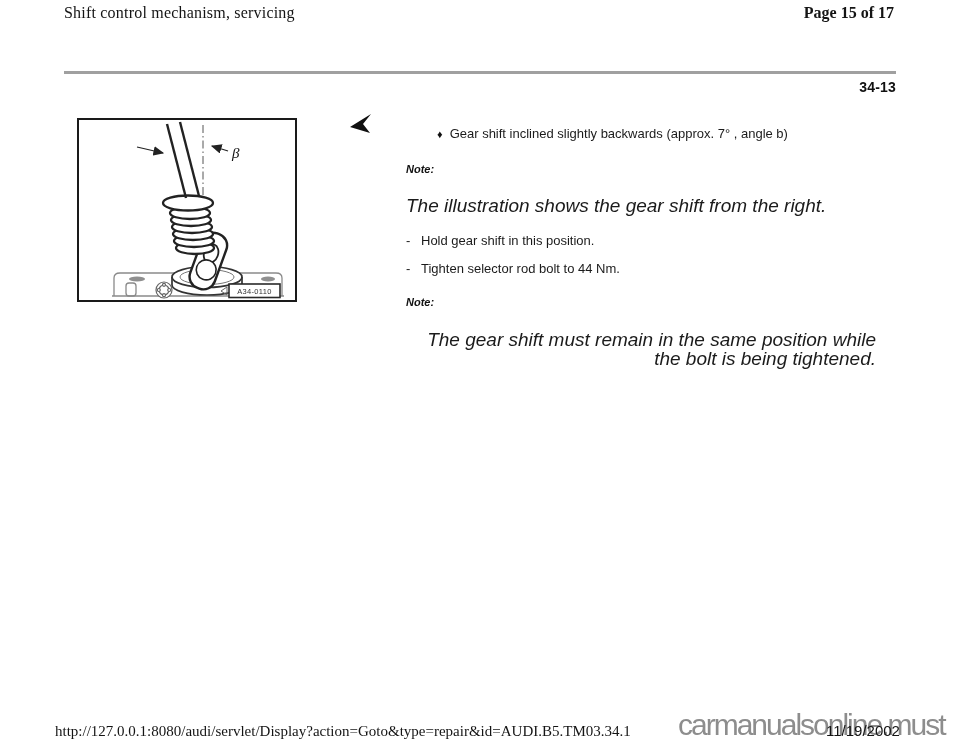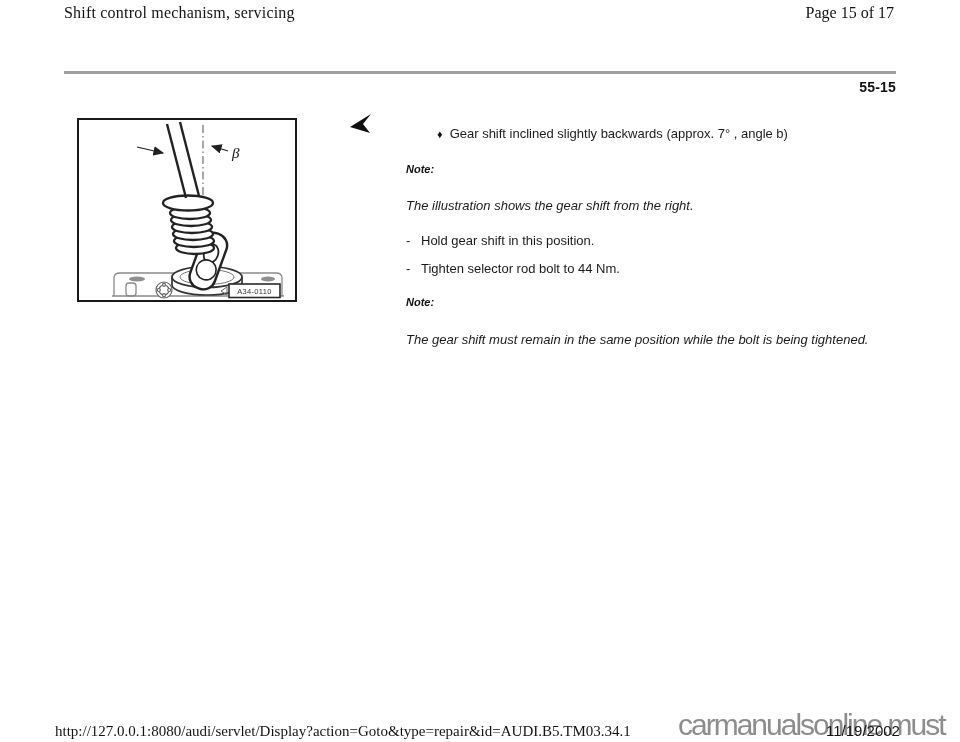--- a/index.html
+++ b/index.html
@@ -9,21 +9,21 @@
     overflow:hidden;
   }
   .abs{position:absolute;}
   
   .title{
     left:64px;top:4px;font-family:"Liberation Serif", serif;
     font-size:16px;color:#141414;letter-spacing:.2px;
   }
   .page-indicator{
     top:4px;right:66px;font-family:"Liberation Serif", serif;
-    font-size:16px;color:#141414;
+    font-size:16px;color:#141414;font-weight:bold;
   }
   .divider{
     left:64px;top:71px;width:832px;height:3px;background:#a0a0a0;
   }
   .section-number{
     top:79px;right:64px;font-size:14px;font-weight:bold;color:#111;
     letter-spacing:.2px;
   }
   
   .figure-box{
@@ -38,21 +38,21 @@
     left:437px;top:126px;display:flex;align-items:flex-start;
     font-size:13px;line-height:16px;
   }
   .bullet-glyph{font-size:11px;line-height:16px;margin-right:7px;color:#111;}
   .note-label{
     left:406px;font-size:11px;font-weight:bold;font-style:italic;color:#111;
   }
   .note1{top:163px;}
   .note2{top:296px;}
   .note-text{
-    left:406px;font-size:13px;font-style:italic;color:#1b1b1b;line-height:19px;
+    left:406px;font-size:19px;font-style:italic;color:#1b1b1b;line-height:19px;text-align:right;
   }
   .note-text-1{top:196px;}
   .note-text-2{top:330px;width:470px;}
   .step{
     left:406px;display:flex;font-size:13px;line-height:16px;color:#1b1b1b;
   }
   .step .dash{width:15px;}
   .step1{top:233px;}
   .step2{top:261px;}
   
@@ -69,21 +69,21 @@
     z-index:2;white-space:nowrap;
   }
   svg{display:block;}
 </style>
 </head>
 <body>
 
 <div class="abs title">Shift control mechanism, servicing</div>
 <div class="abs page-indicator">Page 15 of 17</div>
 <div class="abs divider"></div>
-<div class="abs section-number">55-15</div>
+<div class="abs section-number">34-13</div>
 
 <div class="abs figure-box">
   <svg width="216" height="180" viewBox="0 0 216 180">
     <defs>
       <marker id="ah" markerWidth="9" markerHeight="8" refX="8" refY="4" orient="auto">
         <path d="M0,0 L9,4 L0,8 z" fill="#222"></path>
       </marker>
     </defs>
 
     <line x1="124" y1="5" x2="124" y2="112" stroke="#555" stroke-width="1" stroke-dasharray="8 3 1.5 3"></line>

